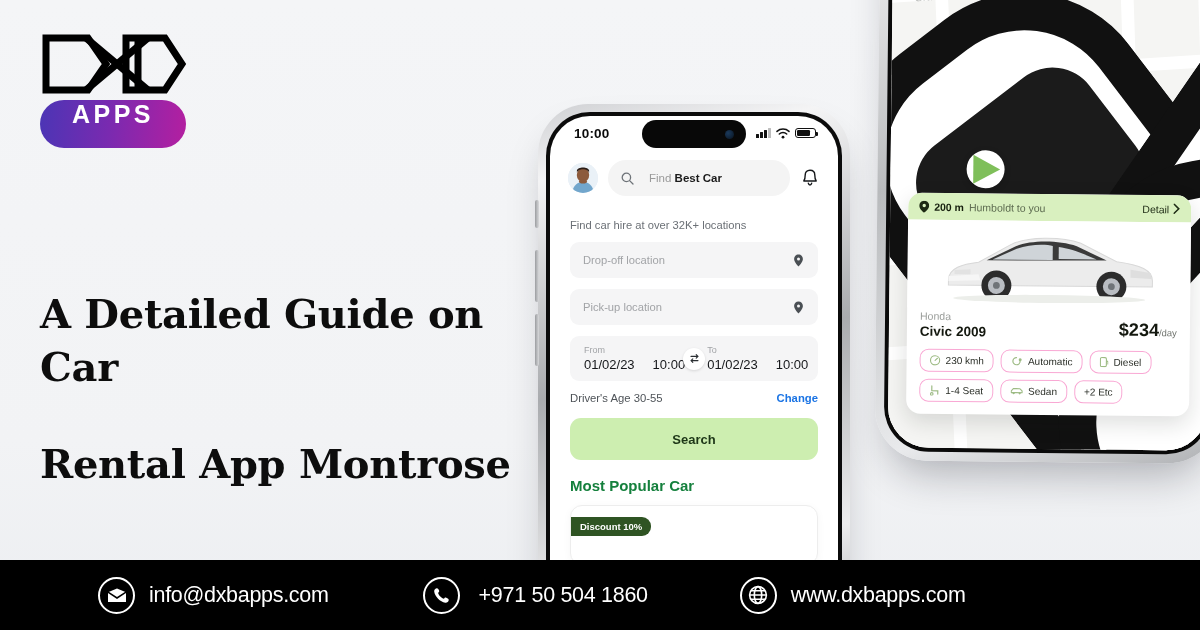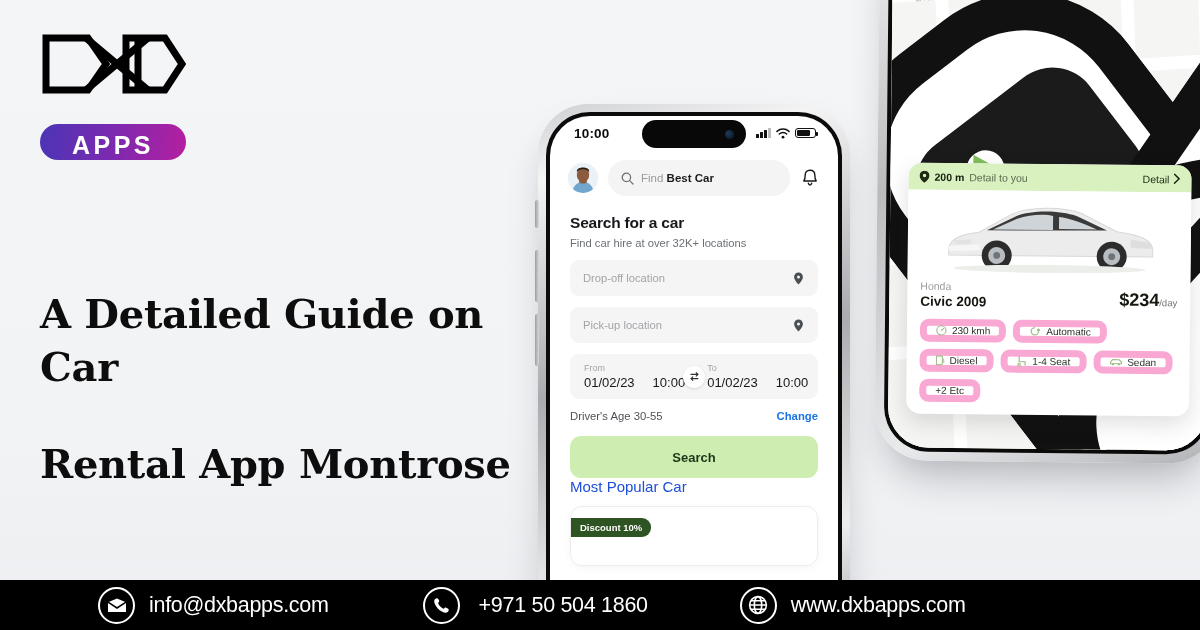--- a/index.html
+++ b/index.html
@@ -13,25 +13,25 @@
     position:absolute; inset:0;
     width:1200px; height:630px;
     background:linear-gradient(180deg,#f4f5f7 0%,#f2f3f5 70%,#eceef1 100%);
     overflow:hidden;
   }
 
   
   .logo { position:absolute; left:40px; top:28px; width:190px; }
   .logo-mark { width:150px; height:72px; display:block; }
   .logo-pill {
-    margin-top:24px;
-    width:146px; height:36px;
+    margin-top:0;
+    width:146px; height:48px;
     border-radius:26px;
     background:linear-gradient(95deg,#4b35b5 0%,#7a2ab0 48%,#b41fa0 100%);
-    display:flex; align-items:flex-end; justify-content:center;
+    display:flex; align-items:flex-start; justify-content:center;
   }
   .logo-pill span {
     color:#fff; font-weight:bold; font-size:25px;
     letter-spacing:3.5px; font-family:"Liberation Sans", sans-serif;
   }
 
   
   .headline {
     position:absolute; left:40px; top:288px; width:530px;
     font-family:"DejaVu Serif", serif;
@@ -111,21 +111,21 @@
   .batt::after{content:"";position:absolute;right:-3px;top:3px;width:1.8px;height:4px;background:#111;border-radius:0 1px 1px 0;}
   .batt i{display:block;height:100%;width:78%;background:#111;border-radius:1.2px;}
 
   .topbar { display:flex; align-items:center; gap:10px; padding:10px 18px 6px 18px; }
   .avatar {
     width:30px;height:30px;border-radius:50%;flex:none;overflow:hidden;
     background:#e7eef5; position:relative;
   }
   .searchbar {
     flex:1; height:36px; background:#f4f4f4; border-radius:18px;
-    display:flex; align-items:center; gap:7px; padding:0 13px;
+    display:flex; align-items:center; gap:15px; padding:0 13px;
   }
   .searchbar .txt { font-size:11.5px; color:#9a9a9a; white-space:nowrap; }
   .searchbar .txt b { color:#1b1b1b; font-weight:bold; }
   .bell { flex:none; width:20px; height:20px; }
 
   .sect { padding:12px 20px 0 20px; }
   .sect h2 { font-size:15.5px; font-weight:bold; color:#16181c; letter-spacing:-.2px; }
   .sect .sub { font-size:11.2px; color:#6b7076; margin-top:5px; }
 
   .field {
@@ -156,21 +156,21 @@
   }
   .agerow .age { font-size:11.3px; color:#4e5358; }
   .agerow .change { margin-left:auto; font-size:11.3px; color:#1b74e4; font-weight:bold; }
 
   .searchbtn {
     margin:14px 20px 0 20px; height:42px; border-radius:11px;
     background:#cdeeb0; display:flex; align-items:center; justify-content:center;
   }
   .searchbtn span { font-size:13px; font-weight:bold; color:#1d3617; }
 
-  .popular { margin:0 20px 0 20px; font-size:15px; font-weight:normal; color:#1d4ed8; }
+  .popular { margin:17px 20px 0 20px; font-size:15px; font-weight:bold; color:#15803d; }
   .carcard {
     margin:11px 20px 0 20px; height:60px; background:#fff;
     border:1px solid #ededed; border-radius:12px; position:relative;
     box-shadow:0 2px 8px rgba(0,0,0,.04);
   }
   .discount {
     position:absolute; left:0; top:11px;
     background:#2f5423; color:#fff; font-size:9.5px; font-weight:bold;
     padding:4px 9px; border-radius:0 9px 9px 0;
   }
@@ -198,29 +198,29 @@
   .dhead .detail { margin-left:auto; font-size:10.5px; color:#1d2a14; display:flex; align-items:center; gap:4px; }
   .carimg { height:88px; display:flex; align-items:center; justify-content:center; background:#fff; }
   .dbody { padding:2px 13px 12px 13px; }
   .drow1 { display:flex; align-items:flex-end; }
   .brand { font-size:10.5px; color:#9a9d9a; }
   .model { font-size:13.5px; font-weight:bold; color:#14180f; margin-top:2px; }
   .price { margin-left:auto; font-size:18px; font-weight:bold; color:#14180f; }
   .price sub { font-size:9.5px; font-weight:normal; color:#6f736d; vertical-align:baseline; }
   .chips { display:flex; flex-wrap:wrap; gap:7px; margin-top:10px; }
   .chip {
-    border:7px solid #f9a8d4; border-radius:9px; height:23px;
+    border:1px solid #f9a8d4; border-radius:9px; height:23px;
     display:flex; align-items:center; gap:5px; padding:0 9px;
     font-size:10px; color:#2b2f28; background:#fff;
   }
   .chip.plain { justify-content:center; }
 
   
   .footer {
-    position:absolute; left:0; bottom:0; width:1200px; height:50px;
+    position:absolute; left:0; bottom:0; width:1200px; height:70px;
     background:#000; display:flex; align-items:center;
   }
   .fitem { display:flex; align-items:center; gap:14px; }
   .fitem:nth-child(1){ margin-left:98px; }
   .fitem:nth-child(2){ margin-left:94px;gap:19px; }
   .fitem:nth-child(3){ margin-left:92px; }
   .fcircle {
     width:37px;height:37px;border-radius:50%;border:2px solid #fff;
     display:flex;align-items:center;justify-content:center;flex:none;
   }
@@ -312,21 +312,21 @@
           </div>
         </div>
 
         <div class="detailcard">
           <div class="dhead">
             <svg width="10" height="12" viewBox="0 0 10 12">
               <path d="M5 0C2.2 0 0 2.2 0 5c0 3.6 5 7 5 7s5-3.4 5-7c0-2.8-2.2-5-5-5z" fill="#1d2a14"></path>
               <circle cx="5" cy="4.8" r="1.7" fill="#d9f0bf"></circle>
             </svg>
             <span class="m">200 m</span>
-            <span class="n">Detail to you</span>
+            <span class="n">Humboldt to you</span>
             <span class="detail">
               <span>Detail</span>
               <svg width="7" height="11" viewBox="0 0 7 11">
                 <path d="M1 1 L5.6 5.5 L1 10" fill="none" stroke="#1d2a14" stroke-width="1.5" stroke-linecap="round"></path>
               </svg>
             </span>
           </div>
 
           <div class="carimg">
             <svg width="230" height="80" viewBox="0 0 230 80">
@@ -452,21 +452,20 @@
             </svg>
             <span class="txt"><span>Find</span> <b>Best Car</b></span>
           </div>
           <svg class="bell" viewBox="0 0 20 20">
             <path d="M10 2.2 C6.9 2.2 5.2 4.3 5.2 7 C5.2 11.2 3.8 13 3.8 13 L16.2 13 C16.2 13 14.8 11.2 14.8 7 C14.8 4.3 13.1 2.2 10 2.2 Z" fill="none" stroke="#15171a" stroke-width="1.4" stroke-linejoin="round"></path>
             <path d="M8.3 15.2 C8.6 16.4 9.2 17 10 17 C10.8 17 11.4 16.4 11.7 15.2" fill="none" stroke="#15171a" stroke-width="1.4" stroke-linecap="round"></path>
           </svg>
         </div>
 
         <div class="sect">
-          <h2>Search for a car</h2>
           <div class="sub">Find car hire at over 32K+ locations</div>
         </div>
 
         <div class="field">
           <span class="ph">Drop-off location</span>
           <svg class="pin" viewBox="0 0 13 13">
             <path d="M6.5 0.6C4 0.6 2.1 2.5 2.1 5c0 3.2 4.4 7.4 4.4 7.4S10.9 8.2 10.9 5c0-2.5-1.9-4.4-4.4-4.4z" fill="#4a4f54"></path>
             <circle cx="6.5" cy="4.9" r="1.5" fill="#f5f5f6"></circle>
           </svg>
         </div>

